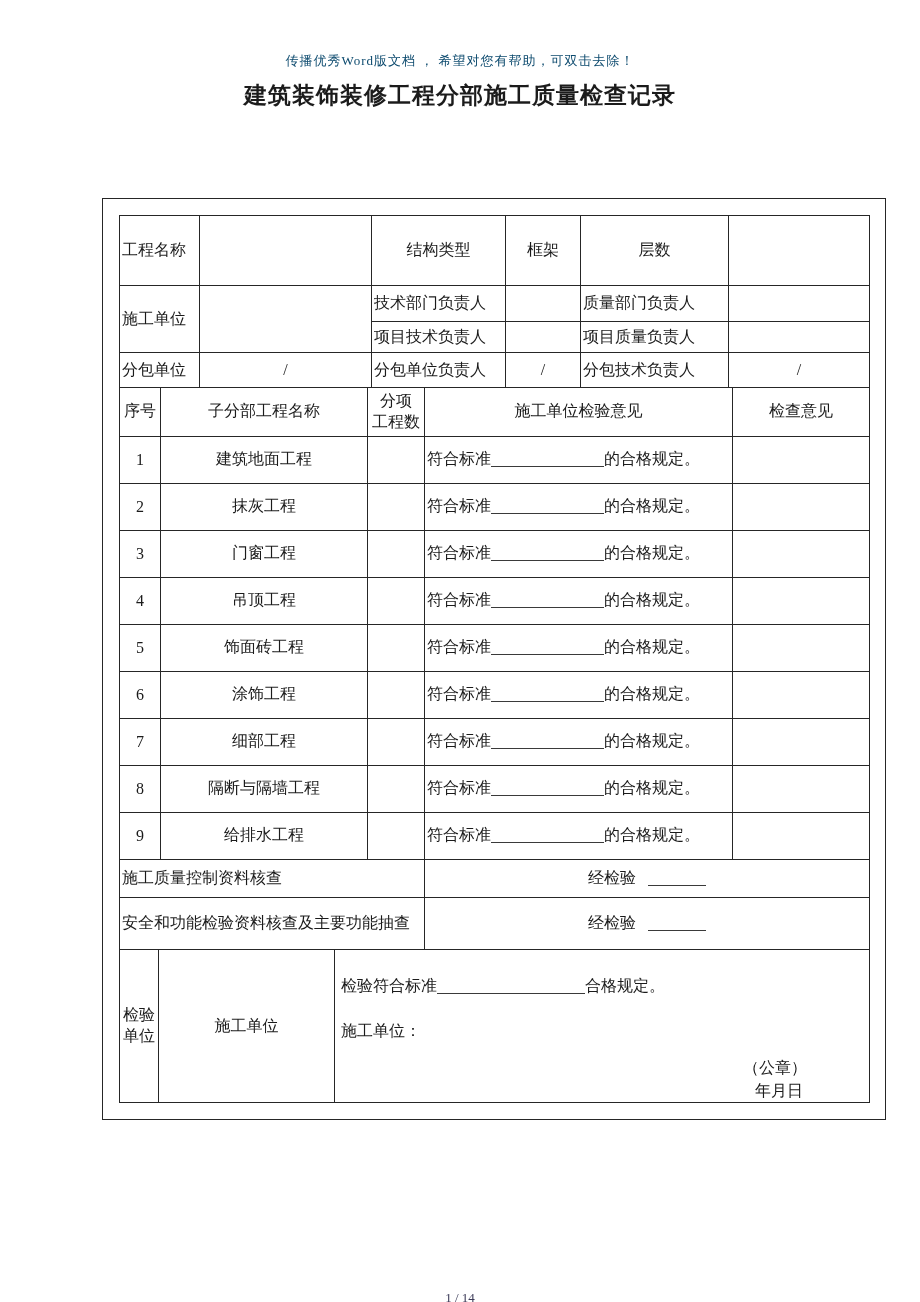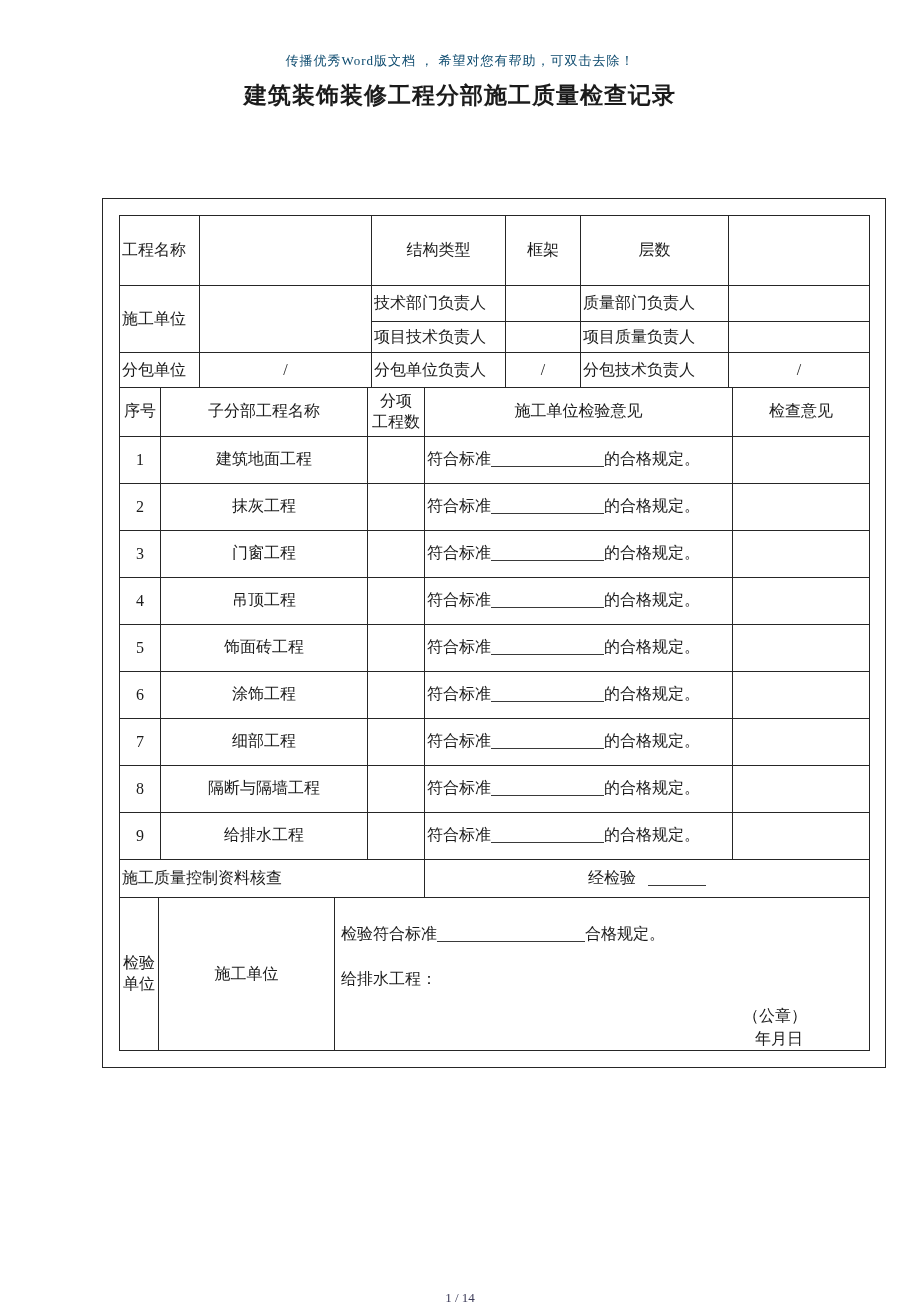--- a/index.html
+++ b/index.html
@@ -267,40 +267,46 @@
           <col style="width:305px">
           <col style="width:445px">
         </colgroup>
       <tbody>
           <tr class="h40 first">
         <td class="tl">施工质量控制资料核查</td>
         <td class="tc">
           <span>经检验</span><span class="blank b-check"></span>
         </td>
       </tr>
+      <tr class="h54">
+        <td class="tl">安全和功能检验资料核查及主要功能抽查</td>
+        <td class="tc">
+          <span>经检验</span><span class="blank b-check"></span>
+        </td>
+      </tr>
     </tbody>
       </table>
 
     <table class="sec">
       <colgroup>
           <col style="width:39px">
           <col style="width:176px">
           <col style="width:535px">
         </colgroup>
       <tbody>
           <tr class="h140 first">
         <td class="tc prewrap">检验
 单位</td>
         <td class="tc">施工单位</td>
         <td class="signoff-cell">
           <div class="signoff-inner">
             <div class="signoff-line1">
               <span>检验符合标准</span><span class="blank b-sign"></span><span>合格规定。</span>
             </div>
-            <div class="signoff-line2">给排水工程：</div>
+            <div class="signoff-line2">施工单位：</div>
             <div class="signoff-seal">（公章）</div>
             <div class="signoff-date">年月日</div>
           </div>
         </td>
       </tr>
     </tbody>
       </table>
 
   </div>
 

